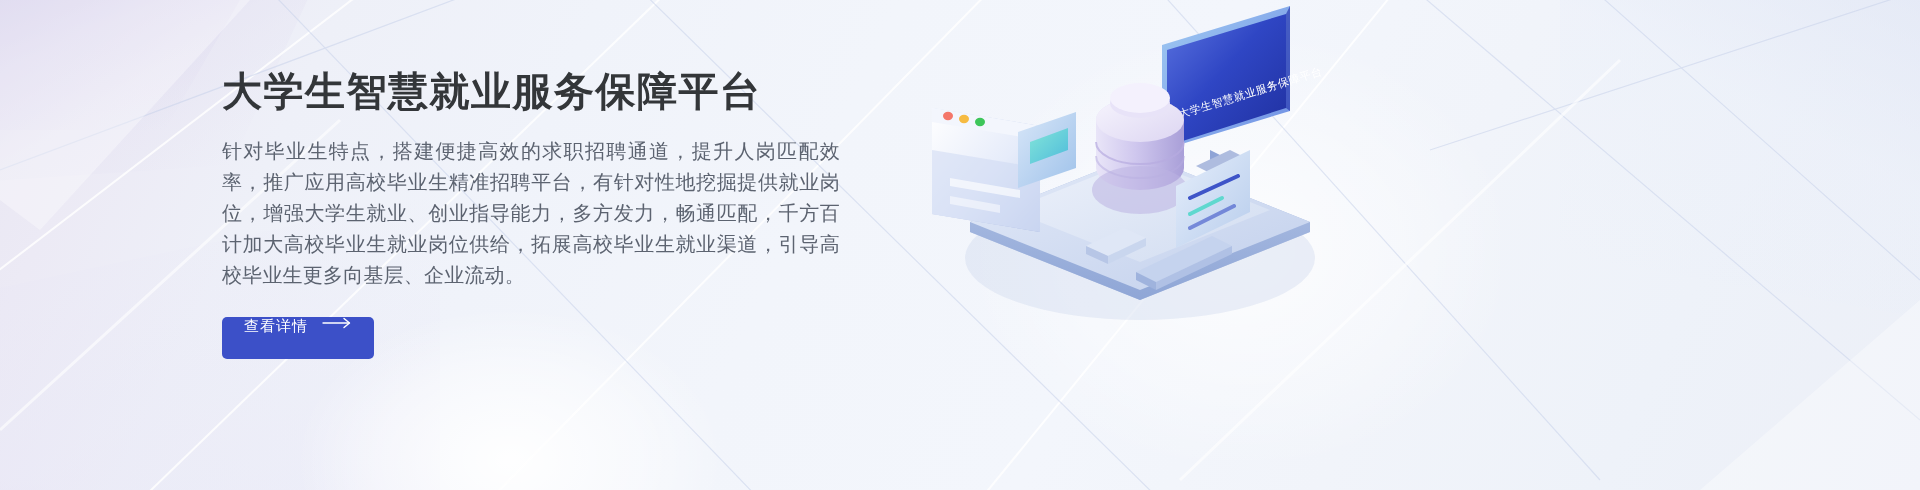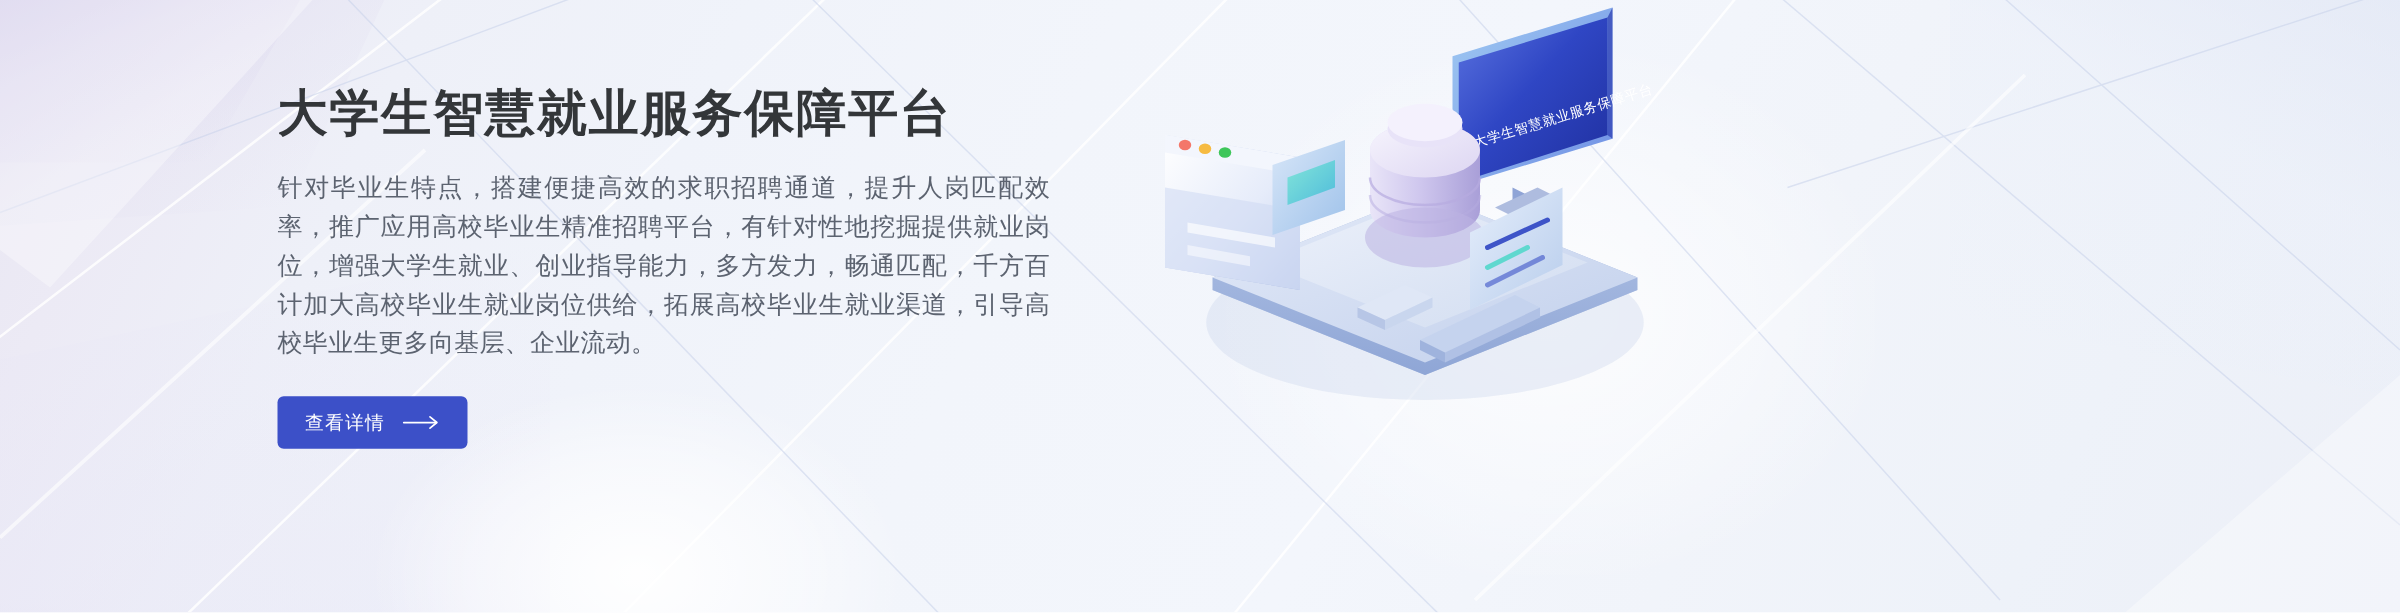--- a/index.html
+++ b/index.html
@@ -124,21 +124,21 @@
     line-height: 31px;
     color: #5c6370;
     letter-spacing: 0.2px;
     text-align: justify;
     text-justify: inter-ideograph;
   }
 
   .cta {
     margin-top: 26px;
     display: inline-flex;
-    align-items: center;
+    align-items: flex-start;
     justify-content: center;
     gap: 14px;
     height: 42px;
     padding: 0 22px;
     border: none;
     border-radius: 5px;
     background: #3c50c8;
     color: #ffffff;
     font-size: 15px;
     font-family: "Liberation Sans", "DejaVu Sans", sans-serif;

